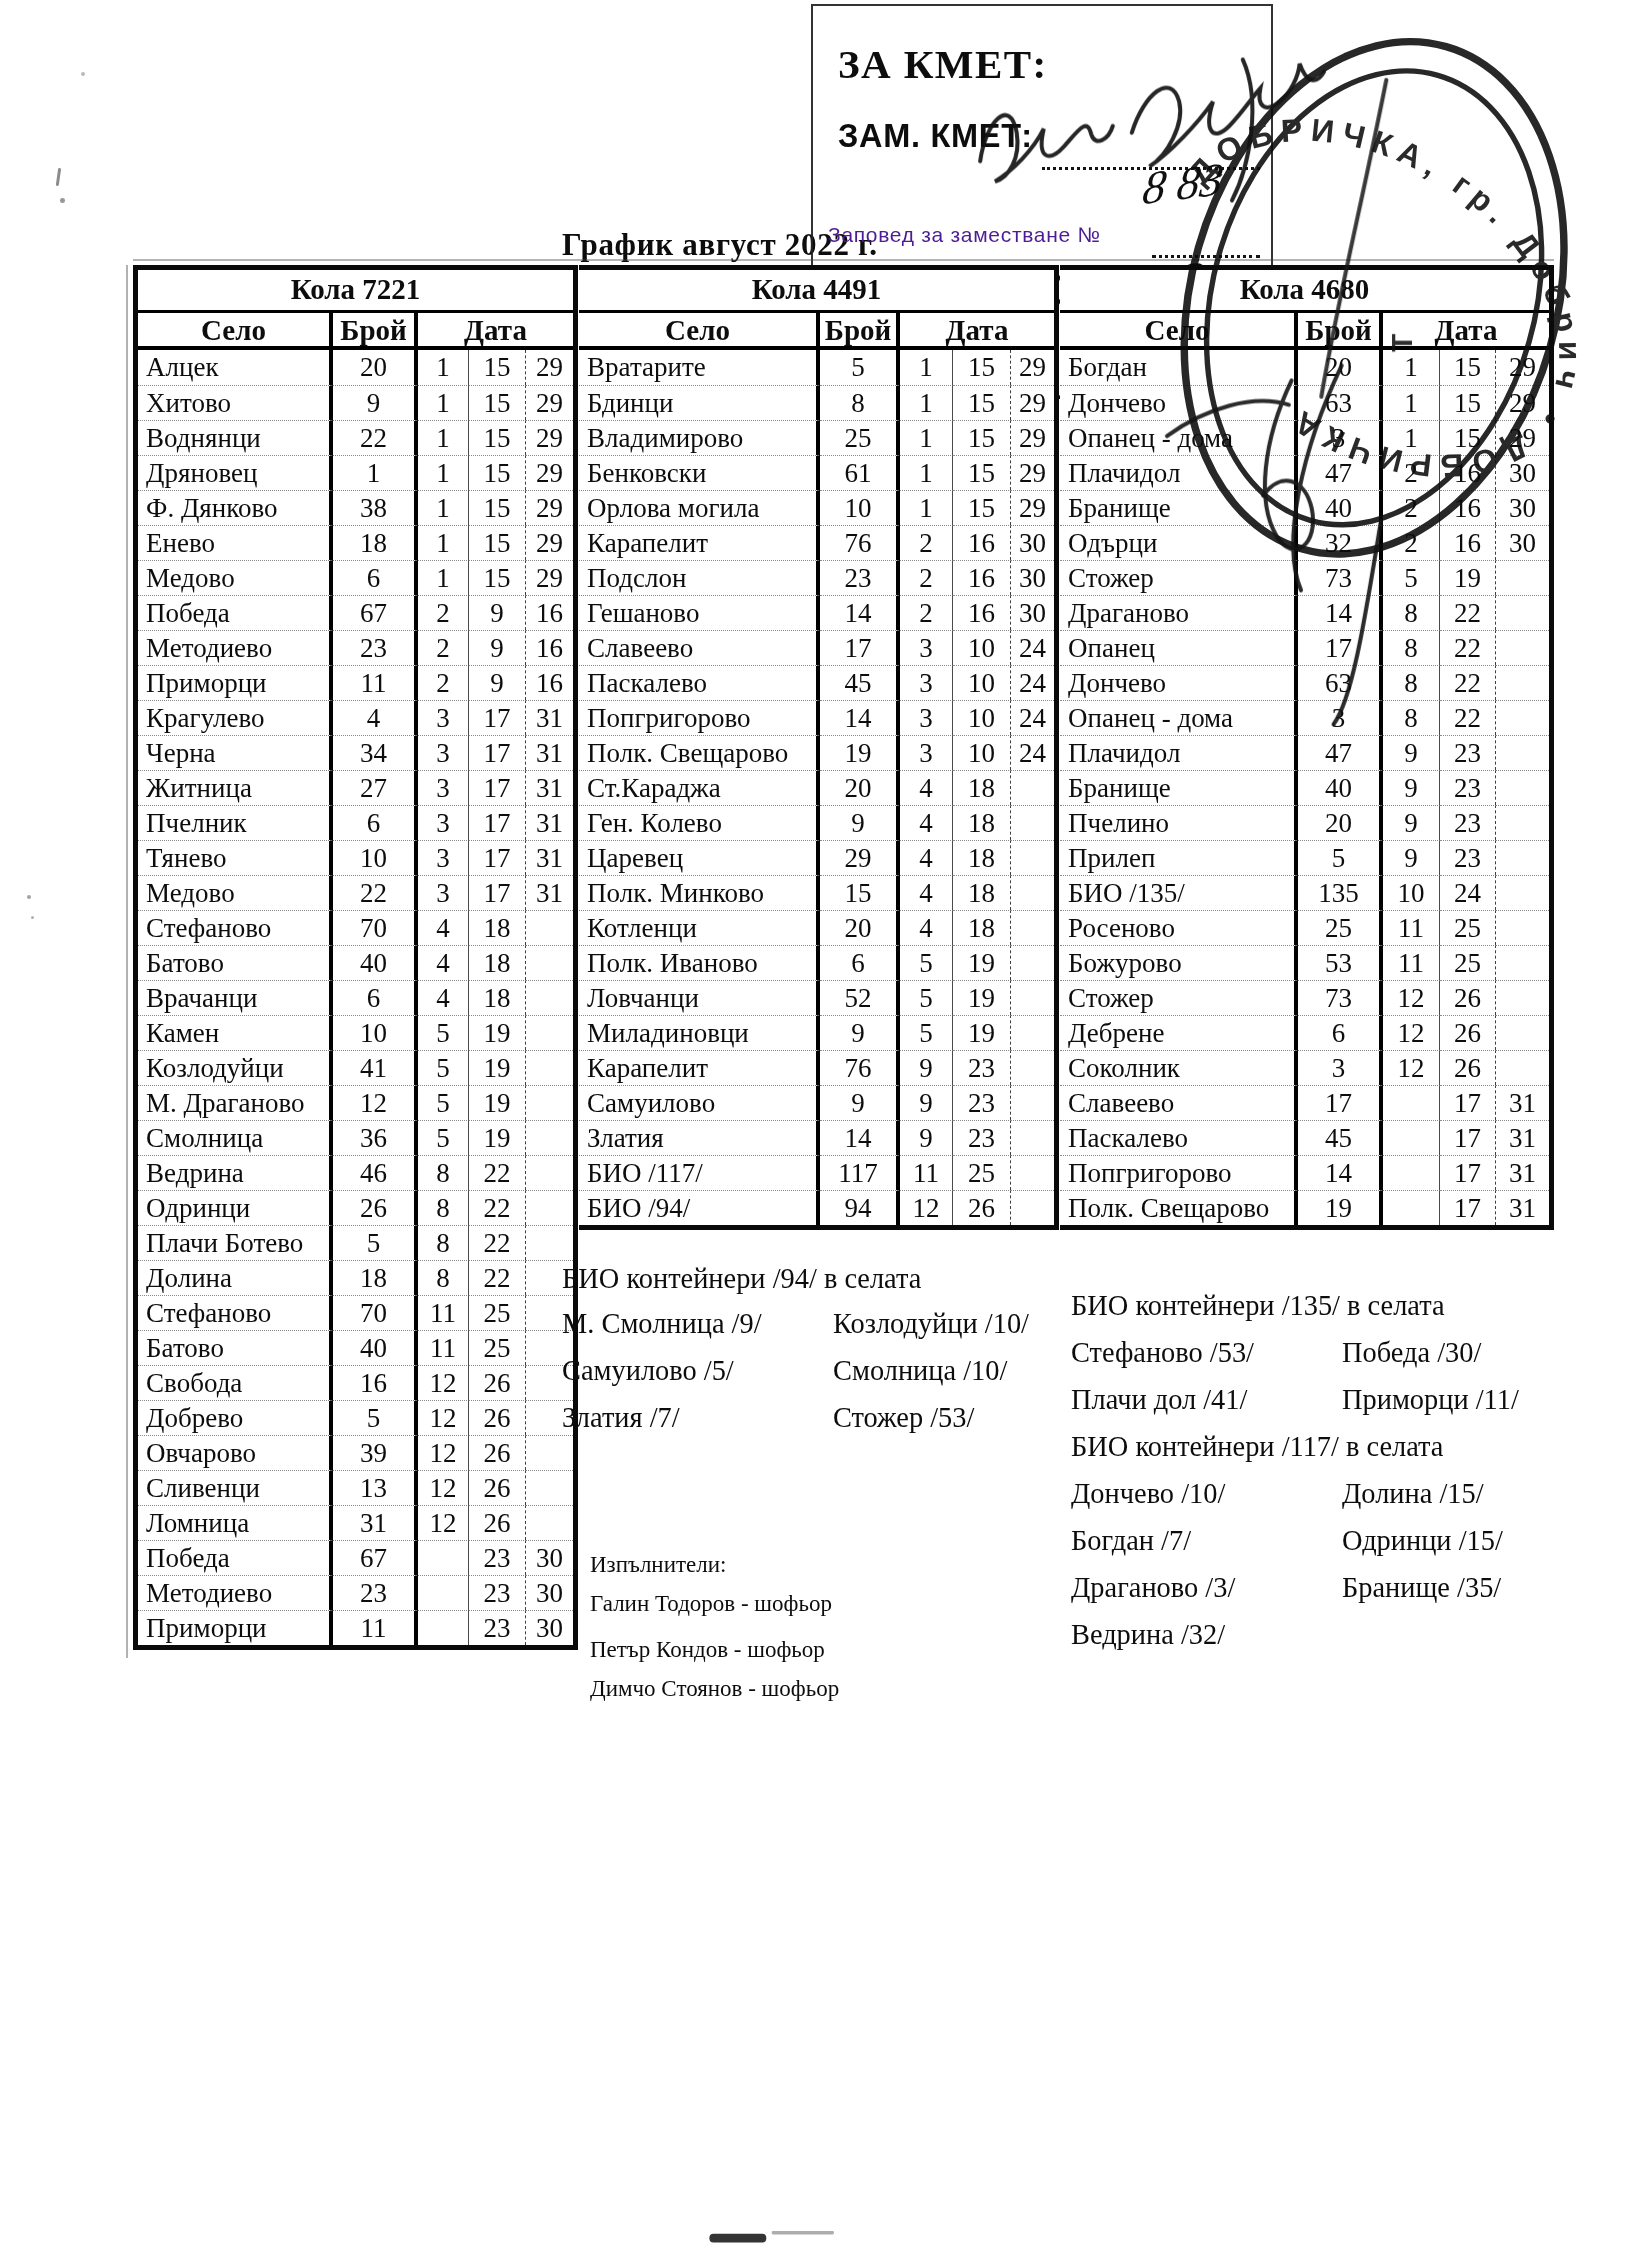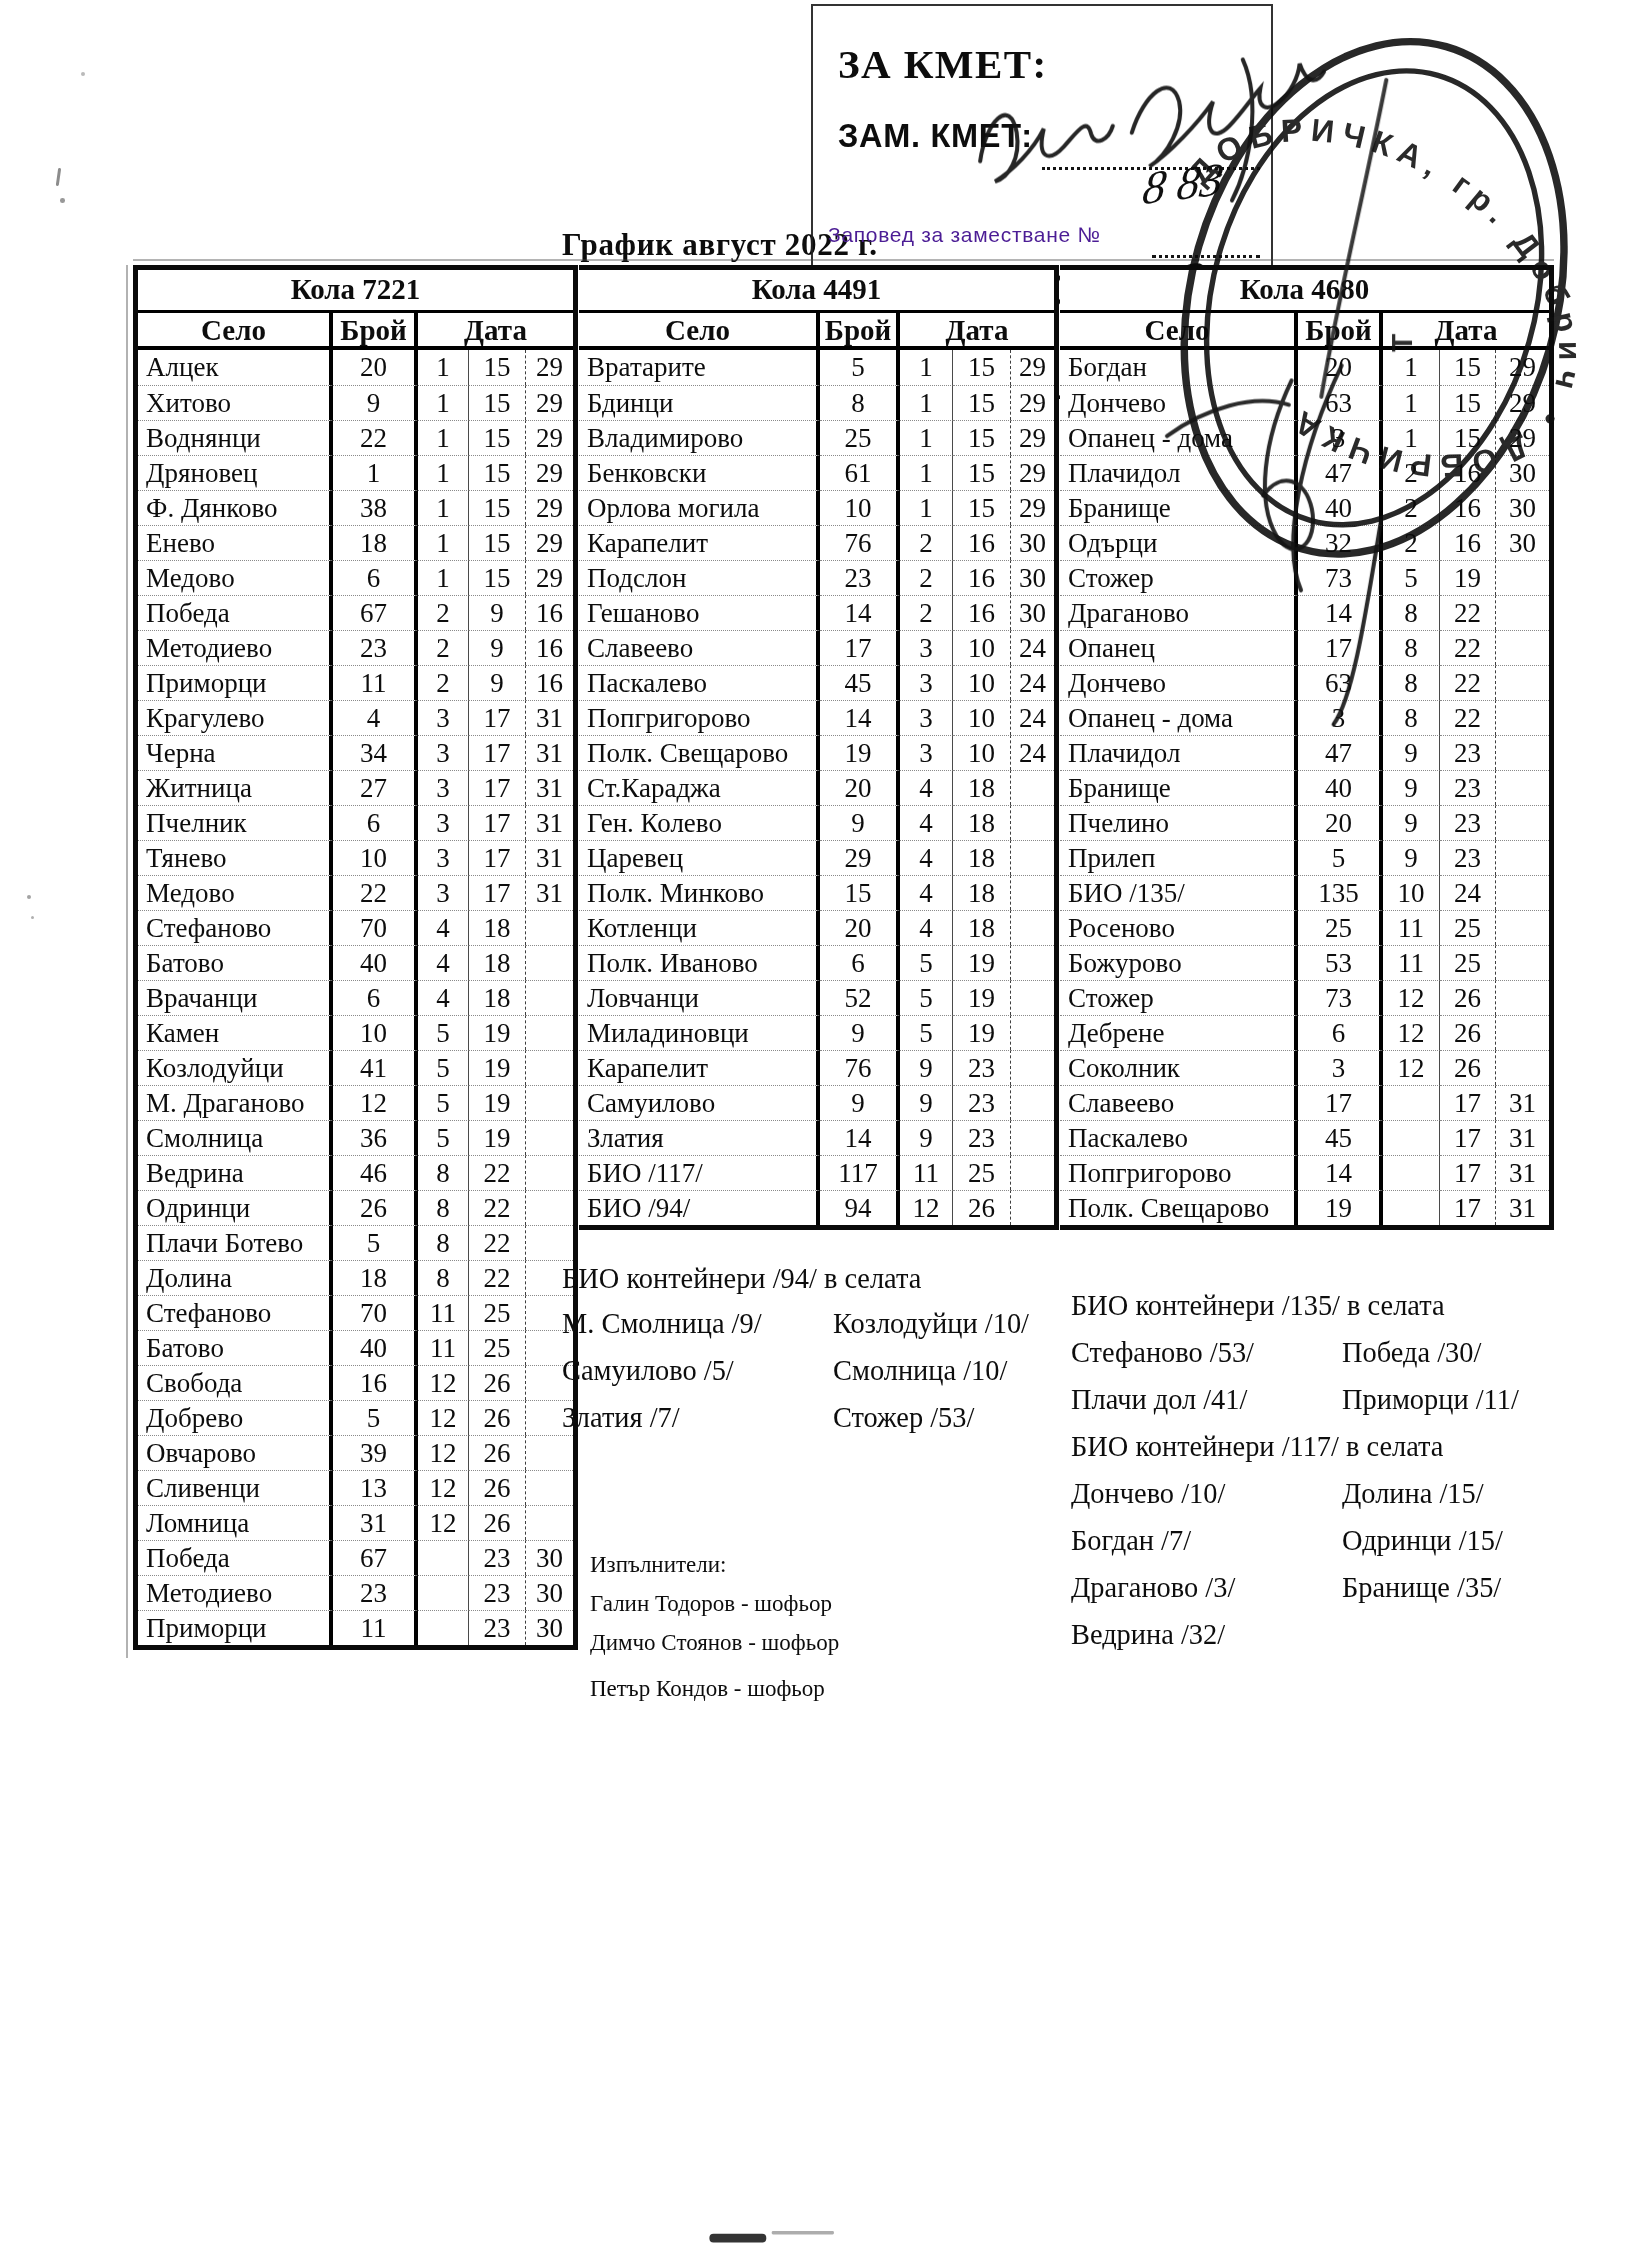--- a/index.html
+++ b/index.html
@@ -564,22 +564,22 @@
         <div class="note">Бранище /35/</div>
         <div class="note">Ведрина /32/</div>
         <div class="note"></div>
       </div>
     </div>
 
   <div class="abs performers">
     <div class="line">Изпълнители:</div>
     <div>
         <div class="line">Галин Тодоров - шофьор</div>
+        <div class="line gap">Петър Кондов - шофьор</div>
         <div class="line">Димчо Стоянов - шофьор</div>
-        <div class="line gap">Петър Кондов - шофьор</div>
       </div>
   </div>
 
   <svg class="abs ink" viewBox="0 0 2439 3324">
 
     <g opacity="0.88">
       <g transform="translate(2030,440) rotate(16)">
         <ellipse cx="0" cy="0" rx="270" ry="386" fill="none" stroke="#0b0b0b" stroke-width="11"></ellipse>
         <ellipse cx="0" cy="0" rx="238" ry="342" fill="none" stroke="#0b0b0b" stroke-width="8"></ellipse>
       </g>

